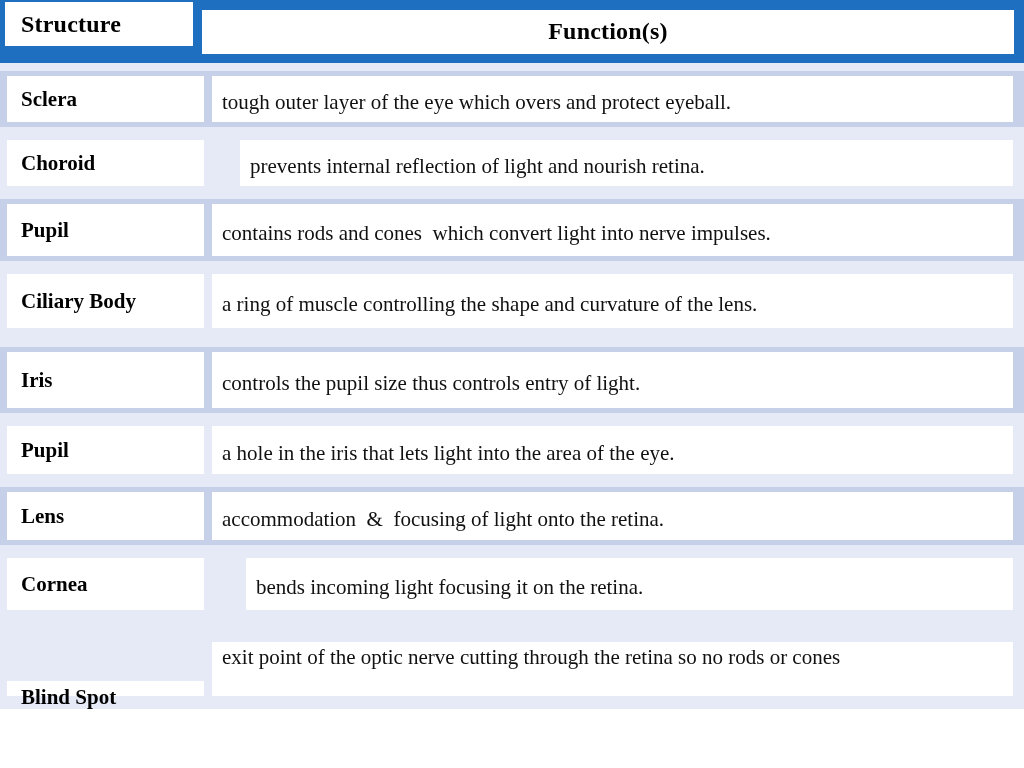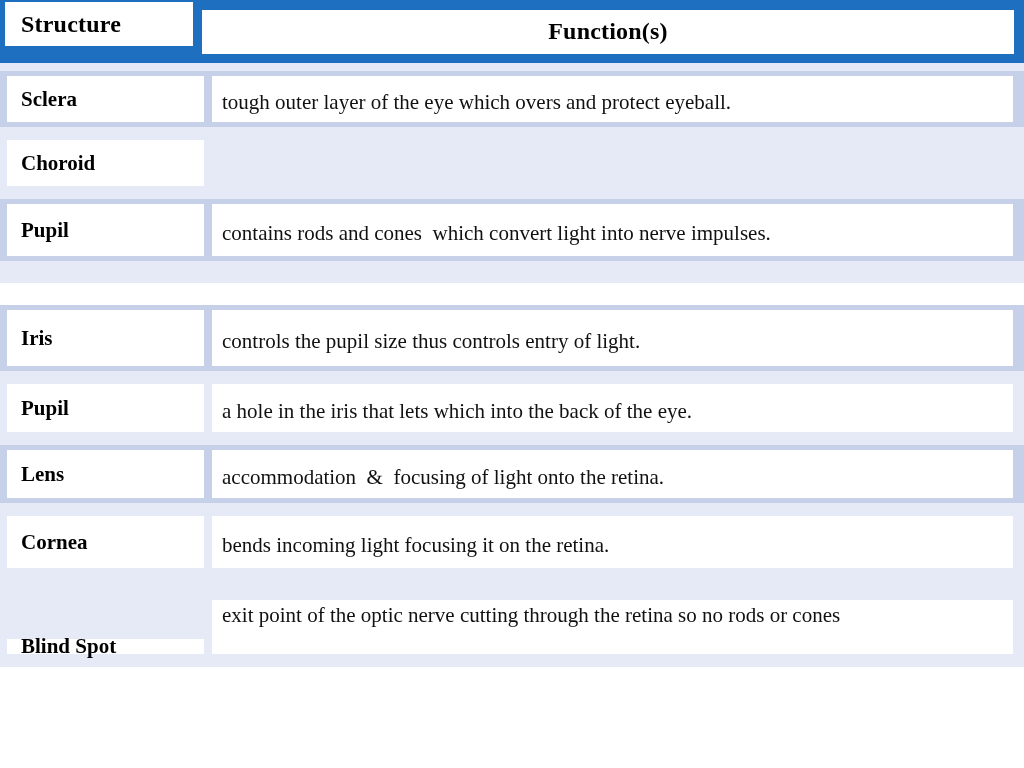--- a/index.html
+++ b/index.html
@@ -111,31 +111,31 @@
     line-height: 1.32;
     color: #111111;
     white-space: pre-wrap;
   }
 
   
   .row.h-sclera   { height: 56px; }
   .row.h-choroid  { height: 56px; gap: 28px; }
   .row.h-retina   { height: 62px; }
   .row.h-ciliary  { height: 64px; }
-  .row.h-iris     { height: 66px; margin-top: 22px; }
+  .row.h-iris     { height: 66px; }
   .row.h-pupil    { height: 58px; }
   .row.h-lens     { height: 58px; }
-  .row.h-cornea   { height: 62px; }
+  .row.h-cornea   { height: 62px; gap: 34px; }
   .row.h-fovea    { height: 62px; }
   .row.h-blind    { height: 64px; }
 
   
   .row.two-line .col-function { align-items: flex-start; padding-top: 2px; }
   .row.two-line .function-text { white-space: normal; }
-  .row.two-line .col-structure { align-items: center; margin-top: 44px; }
+  .row.two-line .col-structure { align-items: flex-start; margin-top: 44px; }
 
   
   .gap {
     height: 8px;
     background: #e6eaf6;
   }
   .gap.tall { height: 14px; }
 </style>
 </head>
 <body>
@@ -167,55 +167,66 @@
         <span class="function-text">tough outer layer of the eye which overs and protect eyeball.</span>
       </div>
     </div>
 
     <div class="gap"></div>
 
     <div class="row band-soft h-choroid">
       <div class="cell col-structure">
         <span class="structure-text">Choroid</span>
       </div>
+      <div class="cell col-function">
+        <span class="function-text">prevents internal reflection of light and nourish retina.</span>
+      </div>
     </div>
 
     <div class="gap"></div>
 
     <div class="row band-strong h-retina">
       <div class="cell col-structure">
         <span class="structure-text">Pupil</span>
       </div>
       <div class="cell col-function">
         <span class="function-text">contains rods and cones  which convert light into nerve impulses.</span>
       </div>
     </div>
 
     <div class="gap"></div>
 
+    <div class="row band-soft h-ciliary">
+      <div class="cell col-structure">
+        <span class="structure-text">Ciliary Body</span>
+      </div>
+      <div class="cell col-function">
+        <span class="function-text">a ring of muscle controlling the shape and curvature of the lens.</span>
+      </div>
+    </div>
 
     <div class="gap tall"></div>
 
     <div class="row band-strong h-iris">
       <div class="cell col-structure">
         <span class="structure-text">Iris</span>
       </div>
       <div class="cell col-function">
         <span class="function-text">controls the pupil size thus controls entry of light.</span>
       </div>
     </div>
 
     <div class="gap"></div>
 
     <div class="row band-soft h-pupil">
       <div class="cell col-structure">
         <span class="structure-text">Pupil</span>
       </div>
       <div class="cell col-function">
-        <span class="function-text">a hole in the iris that lets which into the back of the eye.</span>
+        <span class="function-text">a hole in the iris that lets light into the area of the eye.</span>
       </div>
     </div>
 
     <div class="gap"></div>
 
     <div class="row band-strong h-lens">
       <div class="cell col-structure">
         <span class="structure-text">Lens</span>
       </div>
       <div class="cell col-function">

